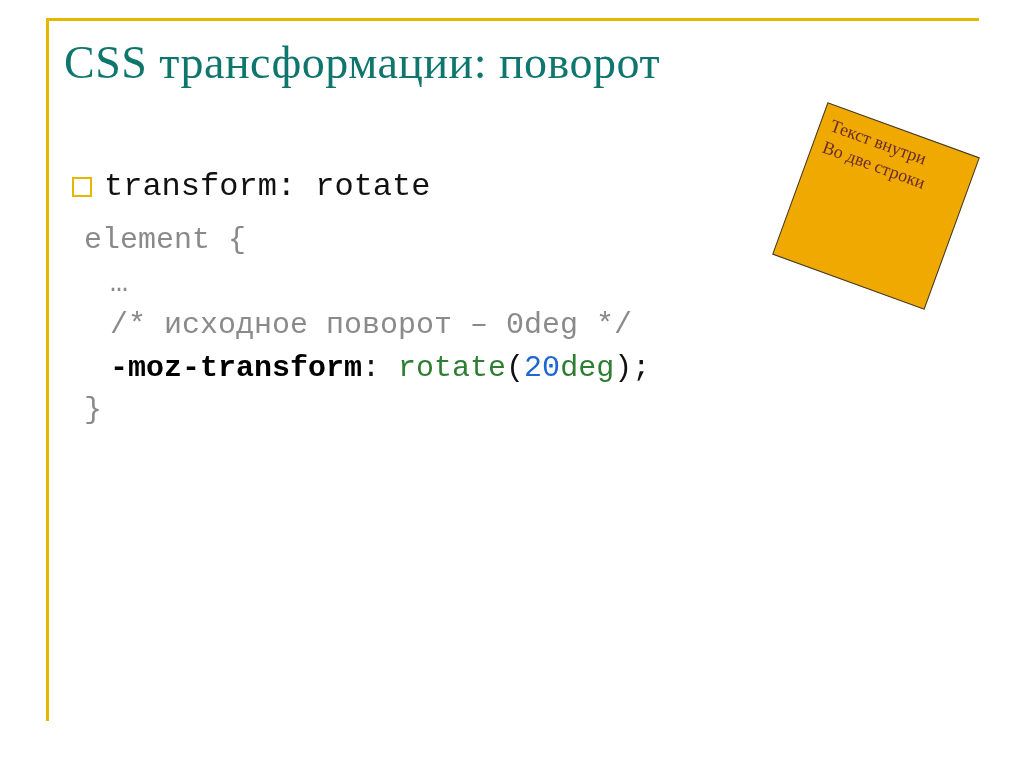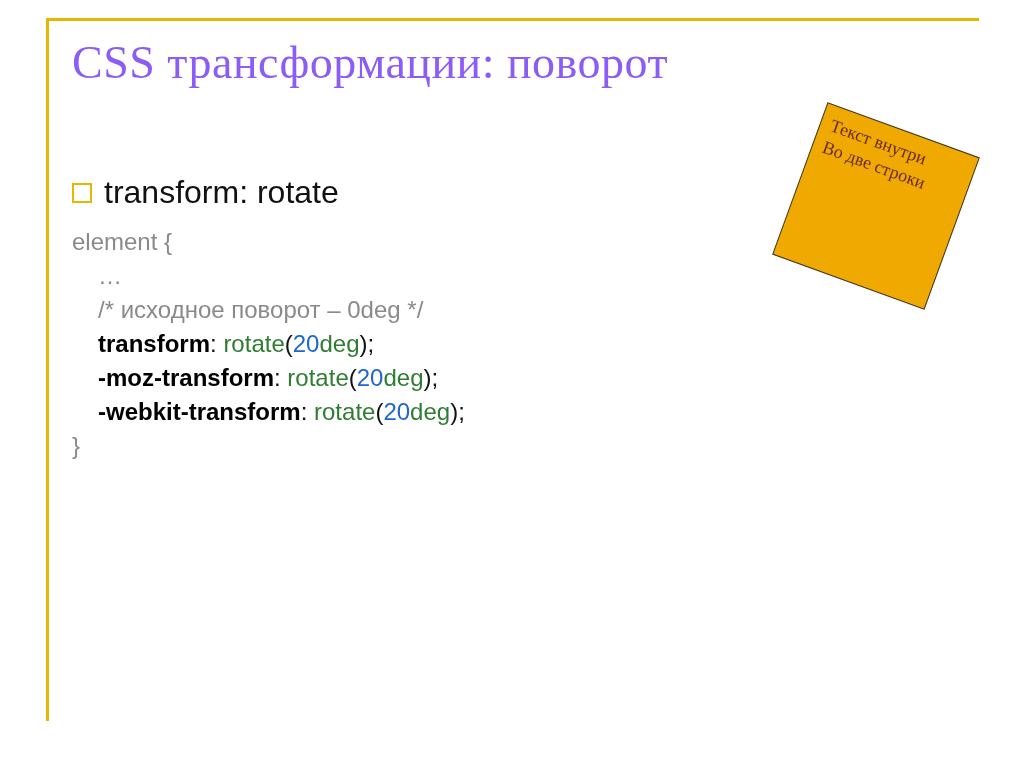--- a/index.html
+++ b/index.html
@@ -22,53 +22,54 @@
     left: 46px;
     top: 18px;
     width: 930px;
     height: 700px;
     border-left: 3px solid #e5b700;
     border-top: 3px solid #e5b700;
     pointer-events: none;
   }
   .title {
     position: absolute;
-    left: 72px;
+    left: 64px;
     top: 36px;
     font-family: Georgia, 'Times New Roman', serif;
     font-size: 46px;
     font-weight: 400;
-    color: #8b5cf6;
+    color: #0f766e;
     letter-spacing: 0.5px;
   }
   .content {
     position: absolute;
     left: 72px;
-    top: 174px;
+    top: 168px;
     width: 700px;
+    font-family: Liberation Mono, monospace;
   }
   .bullet-row {
     display: flex;
     align-items: center;
     margin-bottom: 14px;
   }
   .bullet {
     width: 16px;
     height: 16px;
     border: 2px solid #e5b700;
     background: #fff;
     margin-right: 12px;
   }
   .bullet-text {
     font-size: 32px;
     color: #111;
   }
   .code-block {
-    margin-left: 0;
-    font-size: 24px;
+    margin-left: 12px;
+    font-size: 30px;
     line-height: 1.42;
     color: #111;
   }
   .code-line {
     white-space: pre;
   }
   .ind { padding-left: 26px; }
   .gray { color: #8a8a8a; }
   .bold { font-weight: bold; color: #000; }
   .green { color: #2e7d32; }
@@ -111,25 +112,23 @@
     <div class="bullet-row">
       <span class="bullet"></span>
       <span class="bullet-text">transform: rotate</span>
     </div>
 
     <div class="code-block">
       <div class="code-line gray">element {</div>
       <div class="code-line gray ind">…</div>
       <div class="code-line gray ind">/* исходное поворот – 0deg */</div>
 
-      <div class="code-line ind"><span class="bold">transform</span>: <span class="green">rotate</span>(<span class="blue">20</span><span class="green">deg</span>);</div>
 
       <div class="code-line ind"><span class="bold">-moz-transform</span>: <span class="green">rotate</span>(<span class="blue">20</span><span class="green">deg</span>);</div>
 
-      <div class="code-line ind"><span class="bold">-webkit-transform</span>: <span class="green">rotate</span>(<span class="blue">20</span><span class="green">deg</span>);</div>
 
 
 
       <div class="code-line gray">}</div>
     </div>
 
   </div>
 </div>
 
 </body></html>

